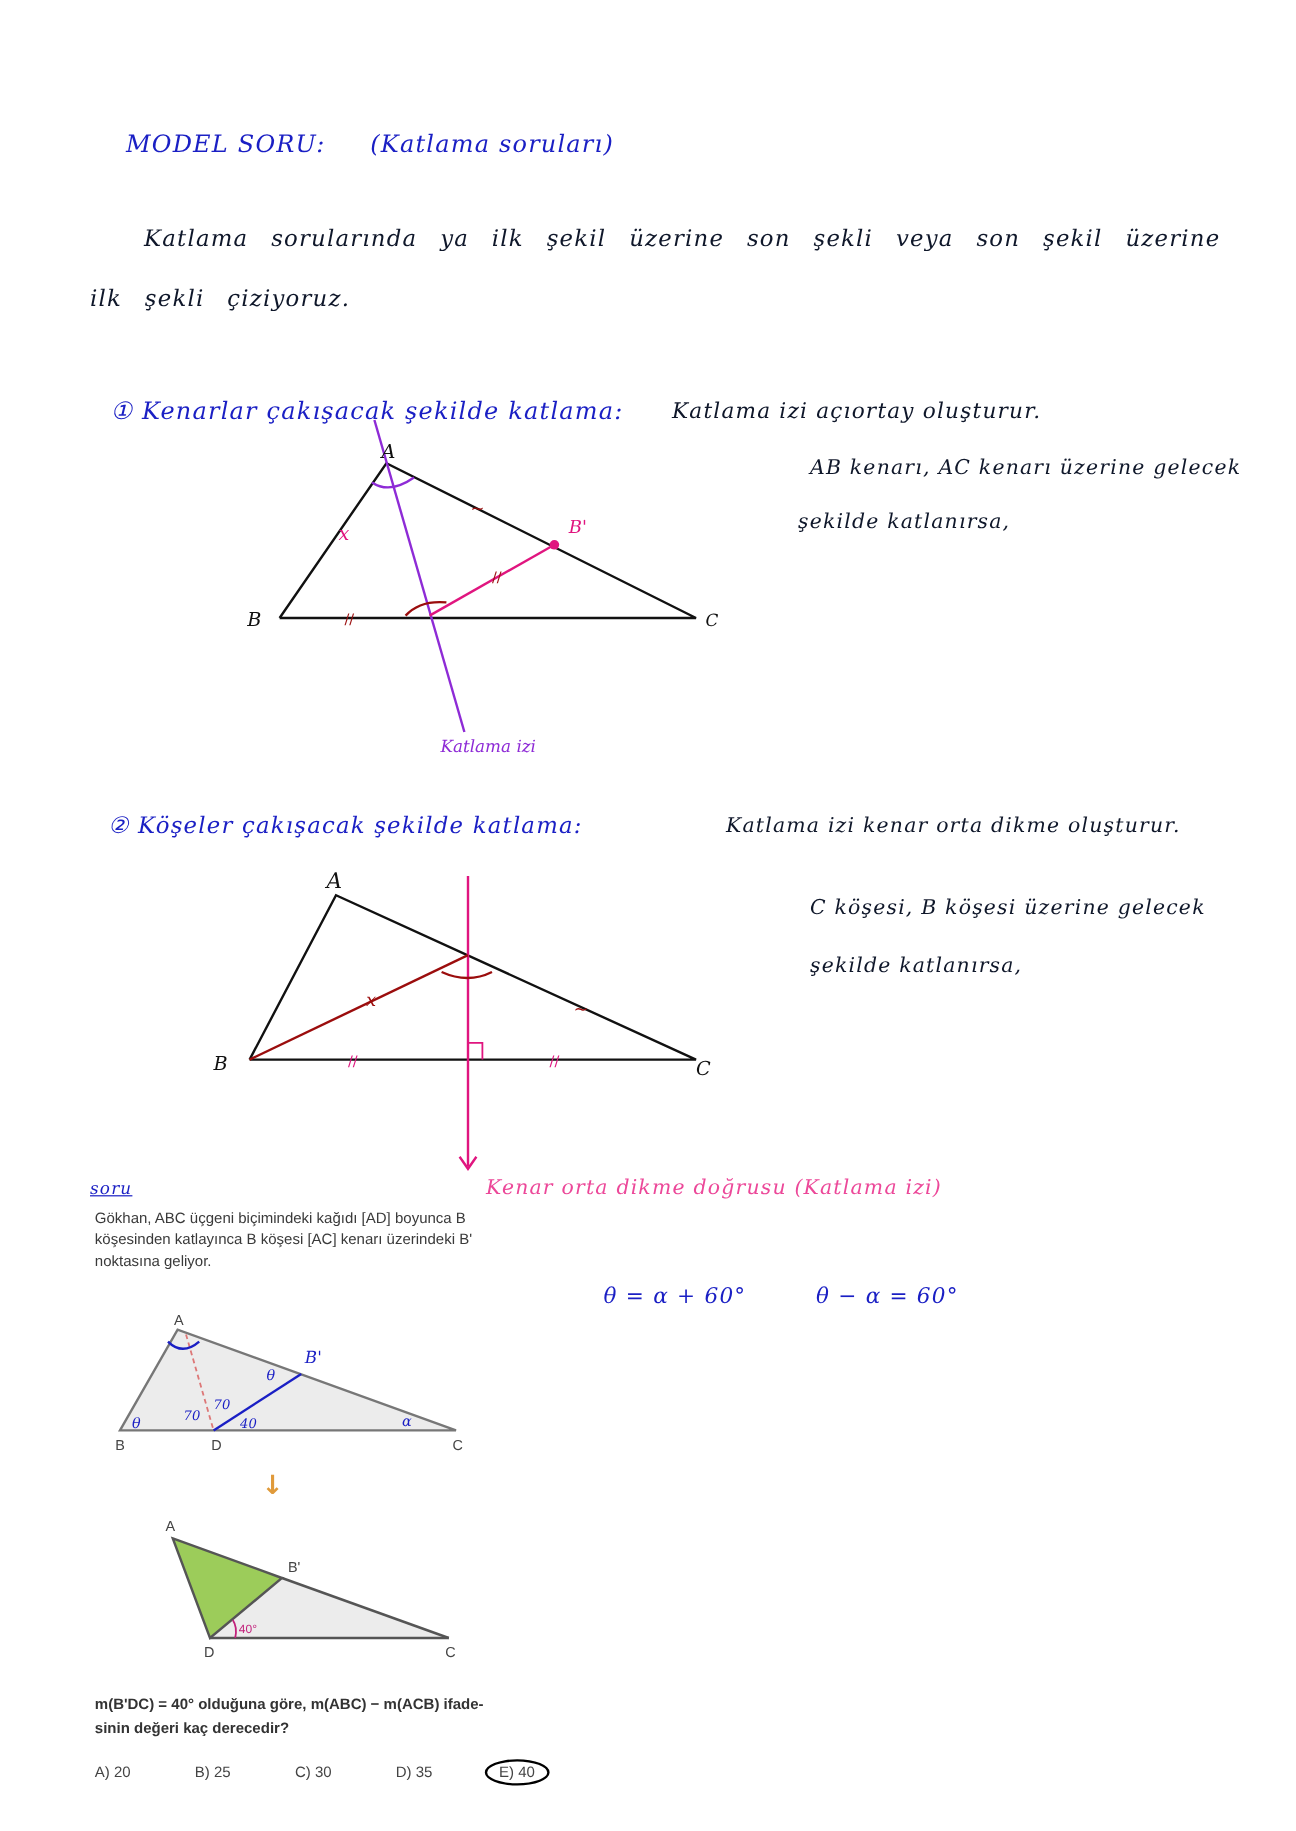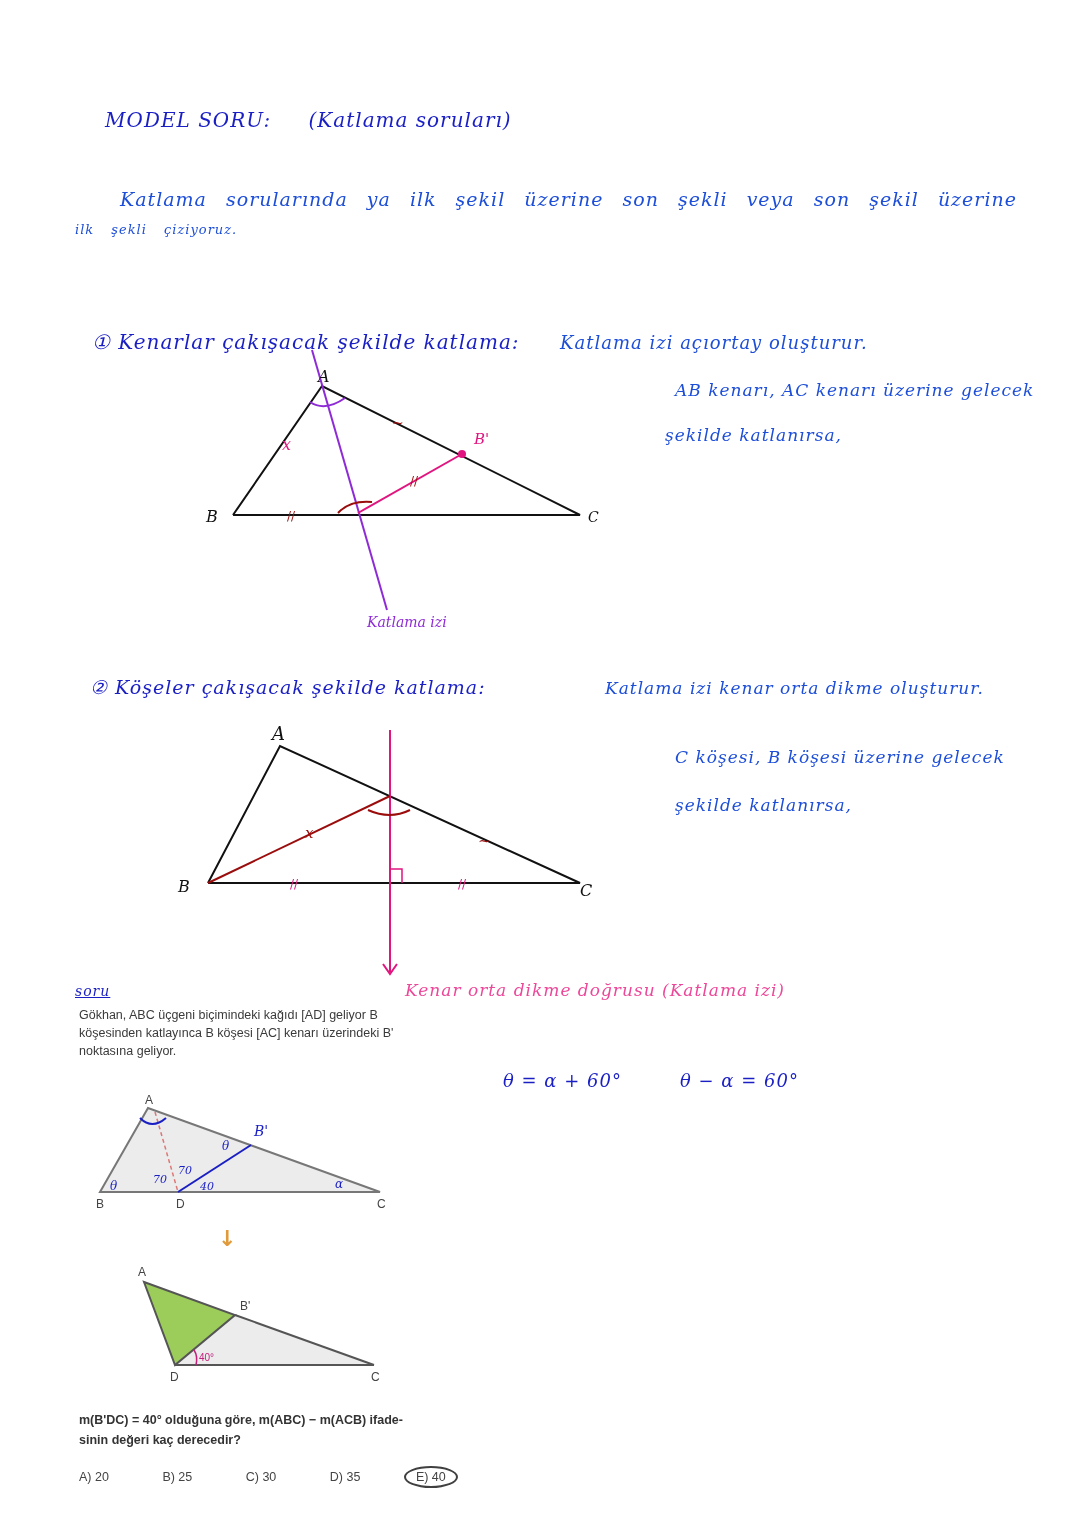--- a/index.html
+++ b/index.html
@@ -1,36 +1,36 @@
 <!DOCTYPE html>
 <html><head>
 <meta charset="utf-8">
 <style>
   html, body { margin: 0; padding: 0; background: #ffffff; }
   body { width: 1080px; height: 1526px; position: relative; overflow: hidden; font-family: "DejaVu Sans", sans-serif; }
   .hw { position: absolute; font-family: "DejaVu Serif", serif; font-style: italic; white-space: nowrap; letter-spacing: 1px; }
   .blue { color: #1a1fc4; }
-  .black { color: #1d4ed8; }
+  .black { color: #0f172a; }
   .darkred { color: #ec4899; margin-left: 40px; }
   .printed { position: absolute; font-family: "Liberation Sans", sans-serif; color: #3a3a3a; }
   svg { position: absolute; overflow: visible; }
   .diagram-label { font-family: "DejaVu Serif", serif; font-style: italic; }
   .print-label { font-family: "Liberation Sans", sans-serif; fill: #444; }
   .options span { margin-right: 50px; }
 </style>
 </head>
 <body>
 
 <div class="hw blue" style="left:105px; top:108px; font-size:20px;">
   <span>MODEL SORU:</span>
   <span style="margin-left:30px;">(Katlama soruları)</span>
 </div>
 
 <div class="hw black" style="left:120px; top:188px; font-size:19px; word-spacing:12px;">Katlama sorularında ya ilk şekil üzerine son şekli veya son şekil üzerine</div>
-<div class="hw black" style="left:75px; top:222px; font-size:13px; word-spacing:12px;">ilk şekli çiziyoruz.</div>
+<div class="hw black" style="left:75px; top:238px; font-size:19px; word-spacing:12px;">ilk şekli çiziyoruz.</div>
 
 <div class="hw blue" style="left:92px; top:330px; font-size:20px;">
   <span>①</span>
   <span>Kenarlar çakışacak şekilde katlama:</span>
 </div>
 <div class="hw black" style="left:560px; top:332px; font-size:18px;">Katlama izi açıortay oluşturur.</div>
 <div class="hw black" style="left:675px; top:380px; font-size:17px;">AB kenarı, AC kenarı üzerine gelecek</div>
 <div class="hw black" style="left:665px; top:425px; font-size:17px;">şekilde katlanırsa,</div>
 
 <svg style="left:0; top:0;" width="1080" height="660" viewBox="0 0 1080 660">
@@ -77,21 +77,21 @@
   <text x="305" y="838" class="diagram-label" fill="#9b0d0d" font-size="15">x</text>
   <text x="478" y="846" class="diagram-label" fill="#9b0d0d" font-size="15">~</text>
   <text x="272" y="740" class="diagram-label" fill="#111" font-size="18">A</text>
   <text x="178" y="892" class="diagram-label" fill="#111" font-size="16">B</text>
   <text x="580" y="896" class="diagram-label" fill="#111" font-size="16">C</text>
 </svg>
 <div class="hw darkred" style="left:365px; top:980px; font-size:17px;">Kenar orta dikme doğrusu (Katlama izi)</div>
 
 <div class="hw blue" style="left:75px; top:983px; font-size:14px; text-decoration:underline;">soru</div>
 <div class="printed" style="left:79px; top:1006px; font-size:12.5px; line-height:18px;">
-  <div>Gökhan, ABC üçgeni biçimindeki kağıdı [AD] geliyor B</div>
+  <div>Gökhan, ABC üçgeni biçimindeki kağıdı [AD] boyunca B</div>
   <div>köşesinden katlayınca B köşesi [AC] kenarı üzerindeki B'</div>
   <div>noktasına geliyor.</div>
 </div>
 
 <svg style="left:0; top:0;" width="1080" height="1220" viewBox="0 0 1080 1220">
   <polygon points="100,1192 148,1108 380,1192" fill="#ececec" stroke="#777" stroke-width="2"></polygon>
   <line x1="155" y1="1112" x2="178" y2="1192" stroke="#d77" stroke-width="1.5" stroke-dasharray="4,3"></line>
   <line x1="178" y1="1192" x2="251" y2="1145" stroke="#1a1fc4" stroke-width="2"></line>
   <path d="M140,1118 Q152,1130 166,1118" fill="none" stroke="#1a1fc4" stroke-width="2"></path>
   <text x="110" y="1190" class="diagram-label" fill="#1a1fc4" font-size="12">θ</text>
@@ -125,17 +125,17 @@
 <div class="printed" style="left:79px; top:1410px; font-size:12.5px; line-height:20px; font-weight:bold; color:#333;">
   <div>m(B'DC) = 40° olduğuna göre, m(ABC) − m(ACB) ifade-</div>
   <div>sinin değeri kaç derecedir?</div>
 </div>
 
 <div class="printed options" style="left:79px; top:1470px; font-size:12.5px; color:#444;">
   <span>A) 20</span>
   <span>B) 25</span>
   <span>C) 30</span>
   <span>D) 35</span>
-  <span style="border:2px solid #404040; border-radius:50%; padding:2px 10px; margin-left:-10px;">E) 40</span>
+  <span style="border:2px solid #000000; border-radius:50%; padding:2px 10px; margin-left:-10px;">E) 40</span>
 </div>
 
 <div class="hw blue" style="left:503px; top:1070px; font-size:18px;">θ = α + 60°</div>
 <div class="hw blue" style="left:680px; top:1070px; font-size:18px;">θ − α = 60°</div>
 
 </body></html>

